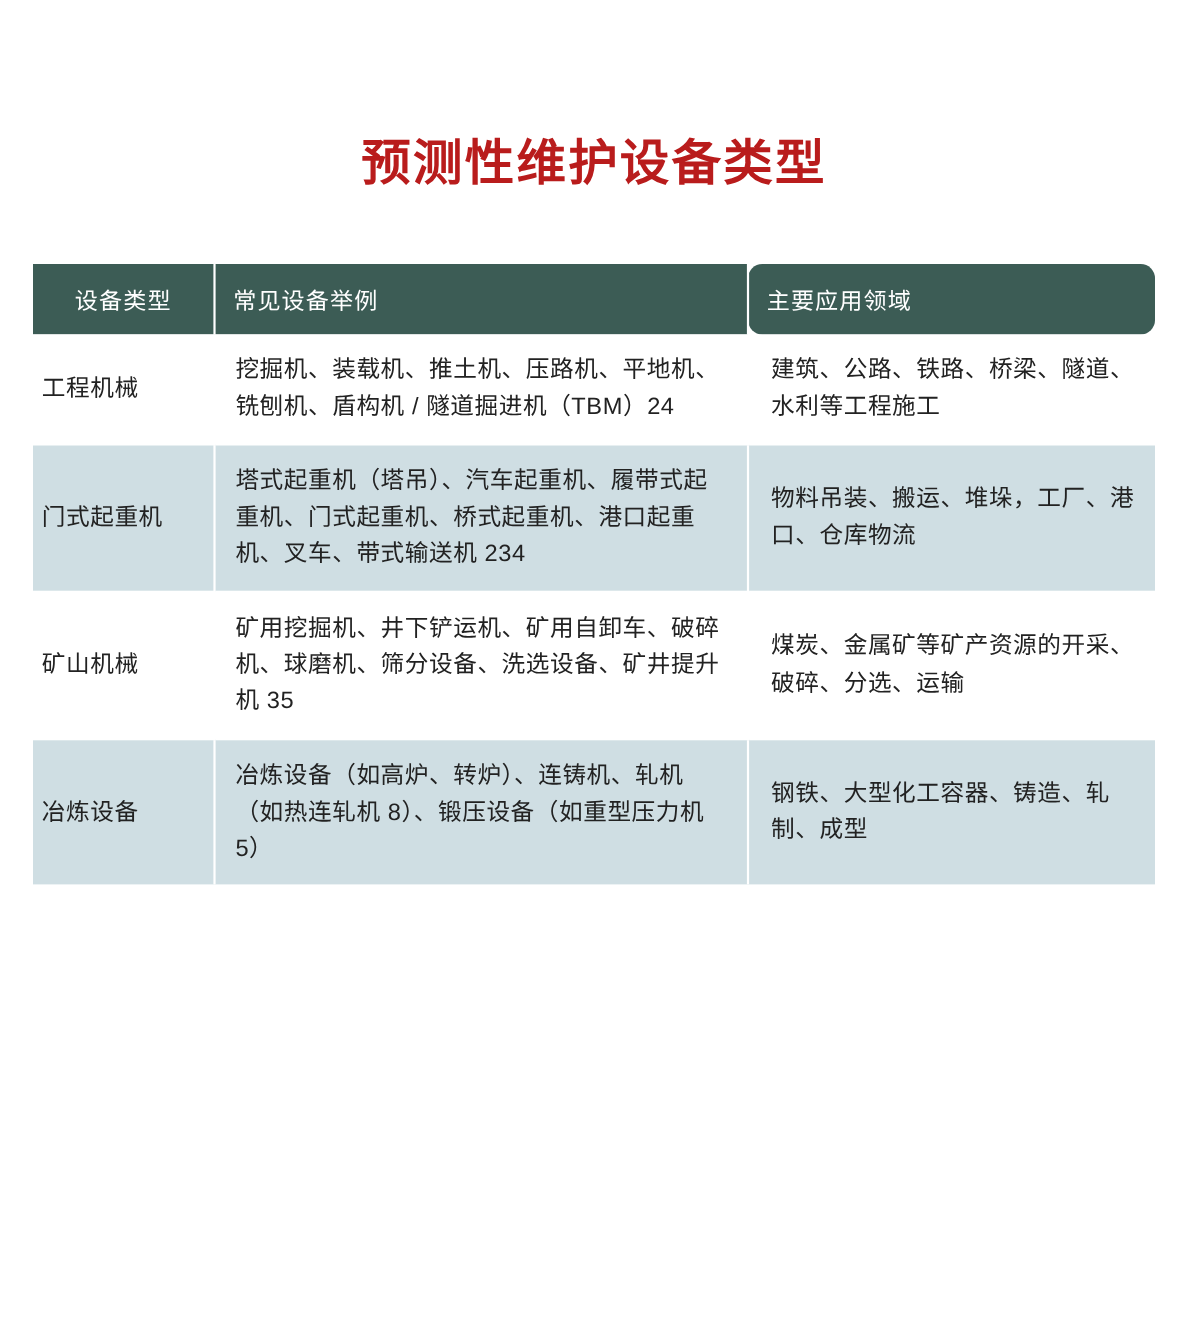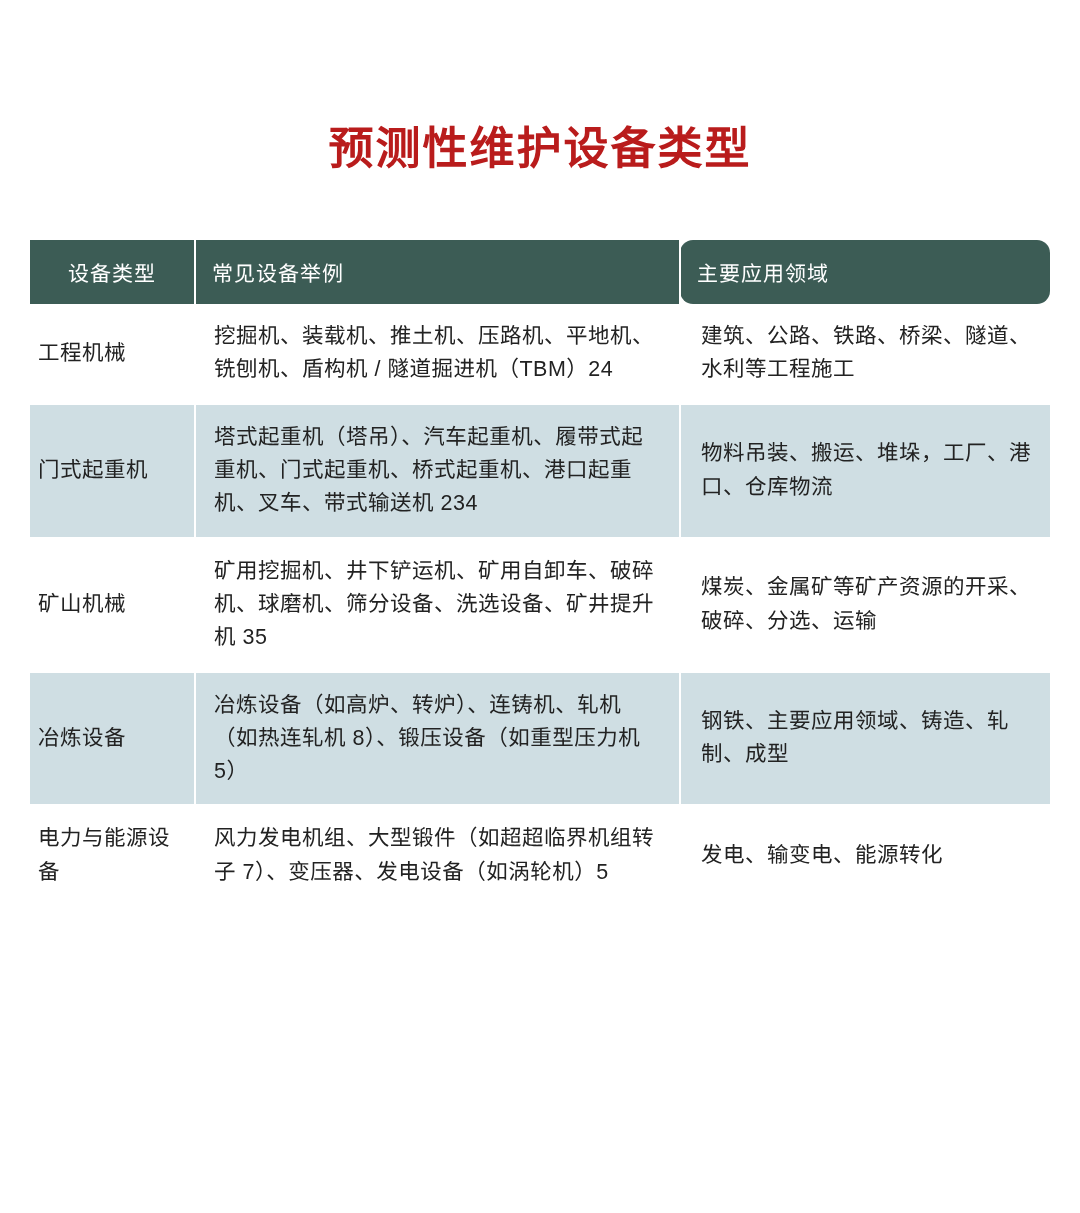--- a/index.html
+++ b/index.html
@@ -120,24 +120,19 @@
           <td class="cell-domain pad-left-extra">物料吊装、搬运、堆垛，工厂、港口、仓库物流</td>
         </tr>
         <tr class="row-odd">
           <td class="cell-type">矿山机械</td>
           <td class="cell-example">矿用挖掘机、井下铲运机、矿用自卸车、破碎机、球磨机、筛分设备、洗选设备、矿井提升机 35</td>
           <td class="cell-domain pad-left-extra">煤炭、金属矿等矿产资源的开采、破碎、分选、运输</td>
         </tr>
         <tr class="row-even">
           <td class="cell-type">冶炼设备</td>
           <td class="cell-example">冶炼设备（如高炉、转炉）、连铸机、轧机（如热连轧机 8）、锻压设备（如重型压力机 5）</td>
-          <td class="cell-domain pad-left-extra">钢铁、主要应用领域、铸造、轧制、成型</td>
-        </tr>
-        <tr class="row-odd">
-          <td class="cell-type">电力与能源设备</td>
-          <td class="cell-example">风力发电机组、大型锻件（如超超临界机组转子 7）、变压器、发电设备（如涡轮机）5</td>
-          <td class="cell-domain pad-left-extra">发电、输变电、能源转化</td>
+          <td class="cell-domain pad-left-extra">钢铁、大型化工容器、铸造、轧制、成型</td>
         </tr>
       </tbody>
     </table>
   </div>
 
 </div>
 
 </body></html>

